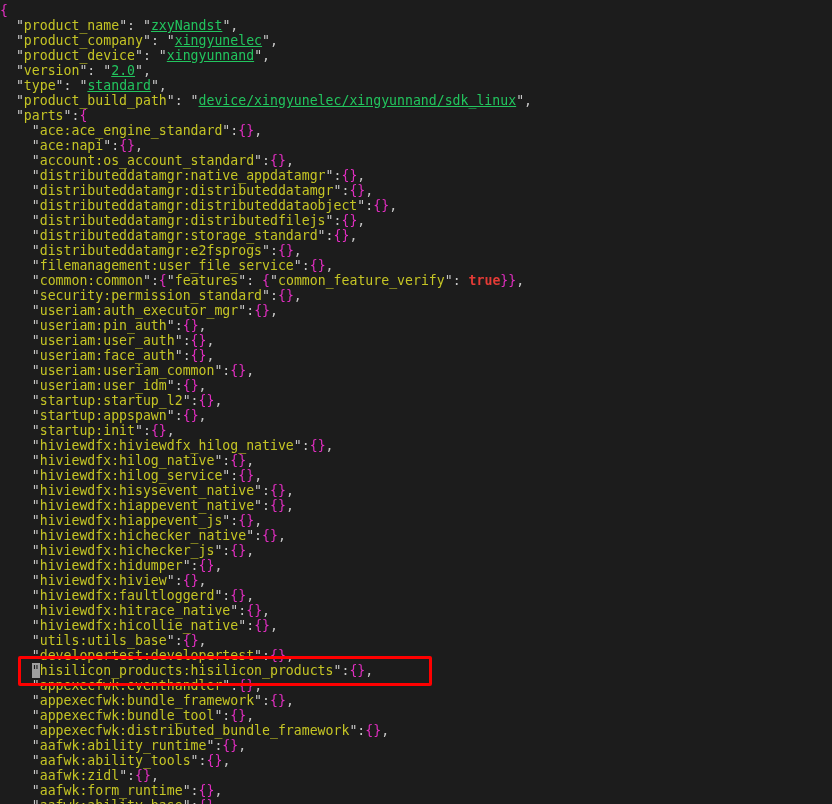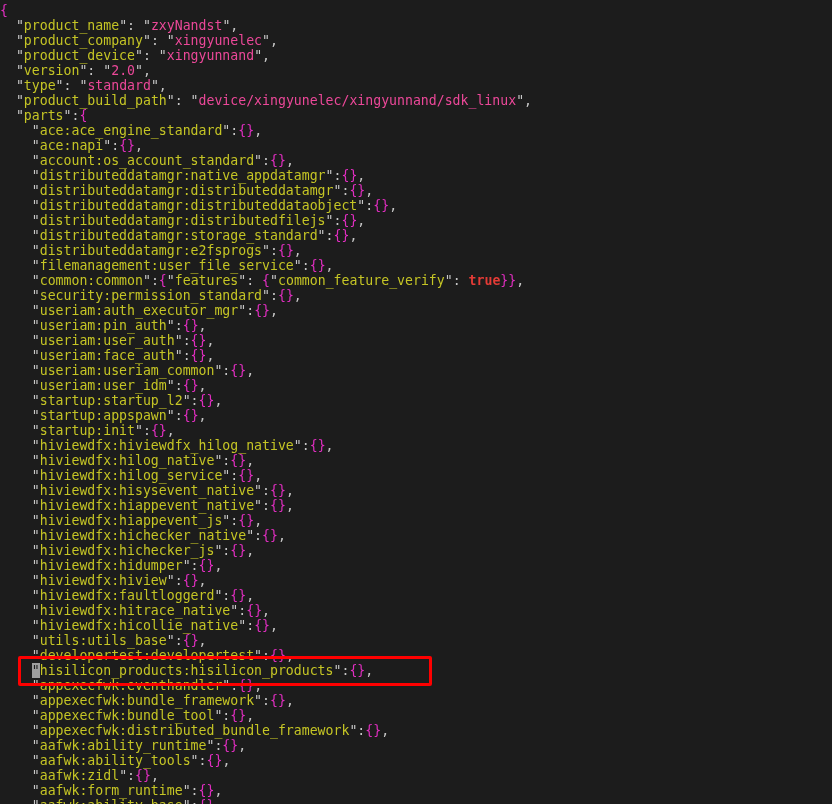--- a/index.html
+++ b/index.html
@@ -36,21 +36,21 @@
 
   .line {
     height: 15px;
     white-space: pre;
     display: block;
   }
 
   
   .punct   { color: #c8c8c8; }   
   .key     { color: #c5c525; margin-top: 24px; }   
-  .str     { color: #ec4899; }   
+  .str     { color: #22c55e; text-decoration: underline; }   
   .brace   { color: #e02ec0; }   
   .bool    { color: #e33b36; font-weight: bold; }   
 
   
   .caret {
     background: #9e9e9e;
     color: #1c1c1c;
     display: inline-block;
   }
 

